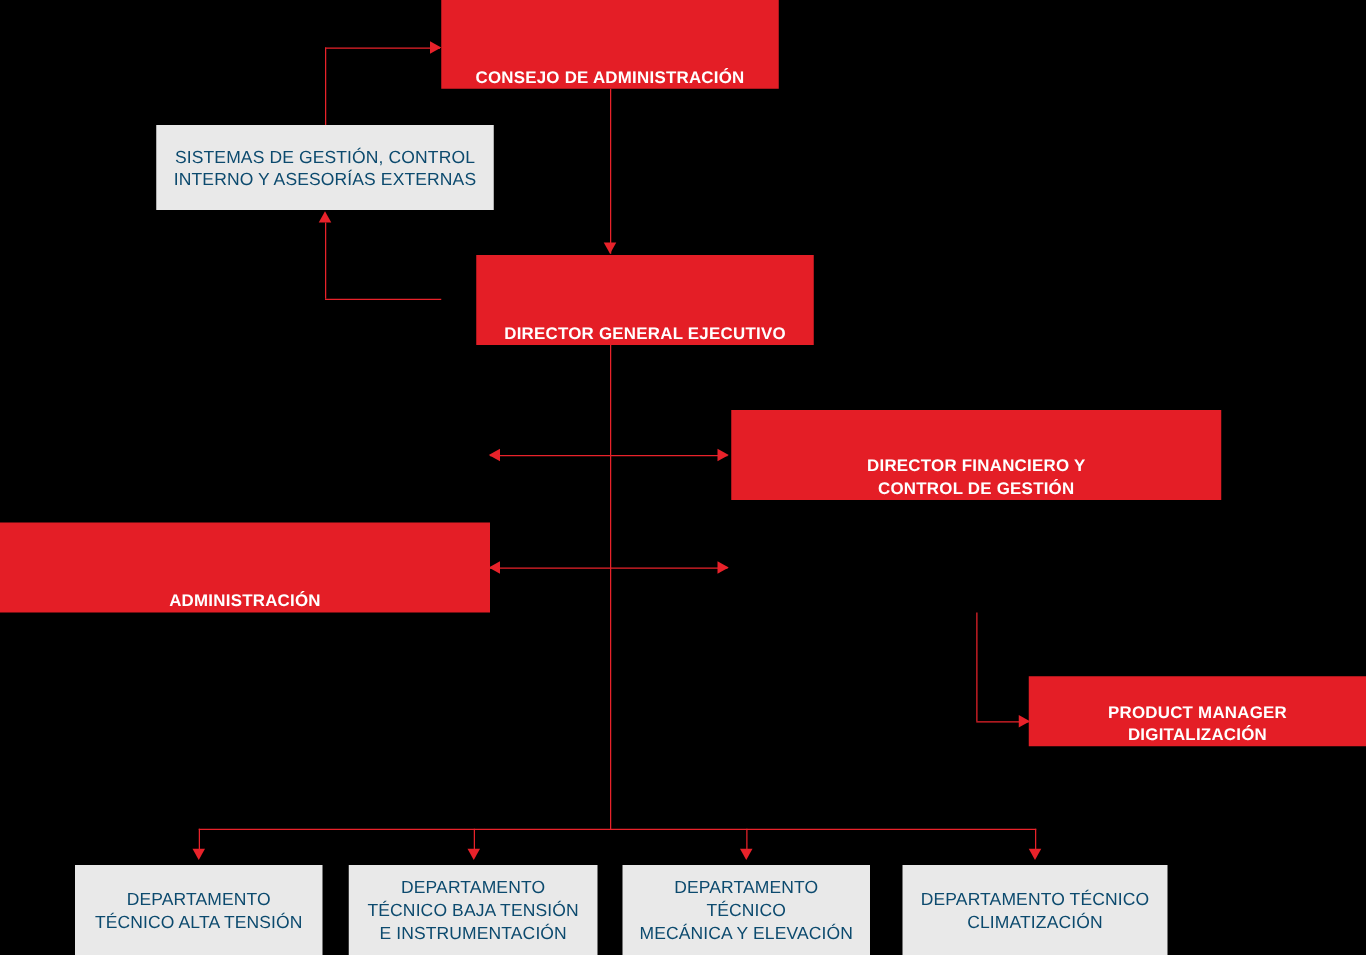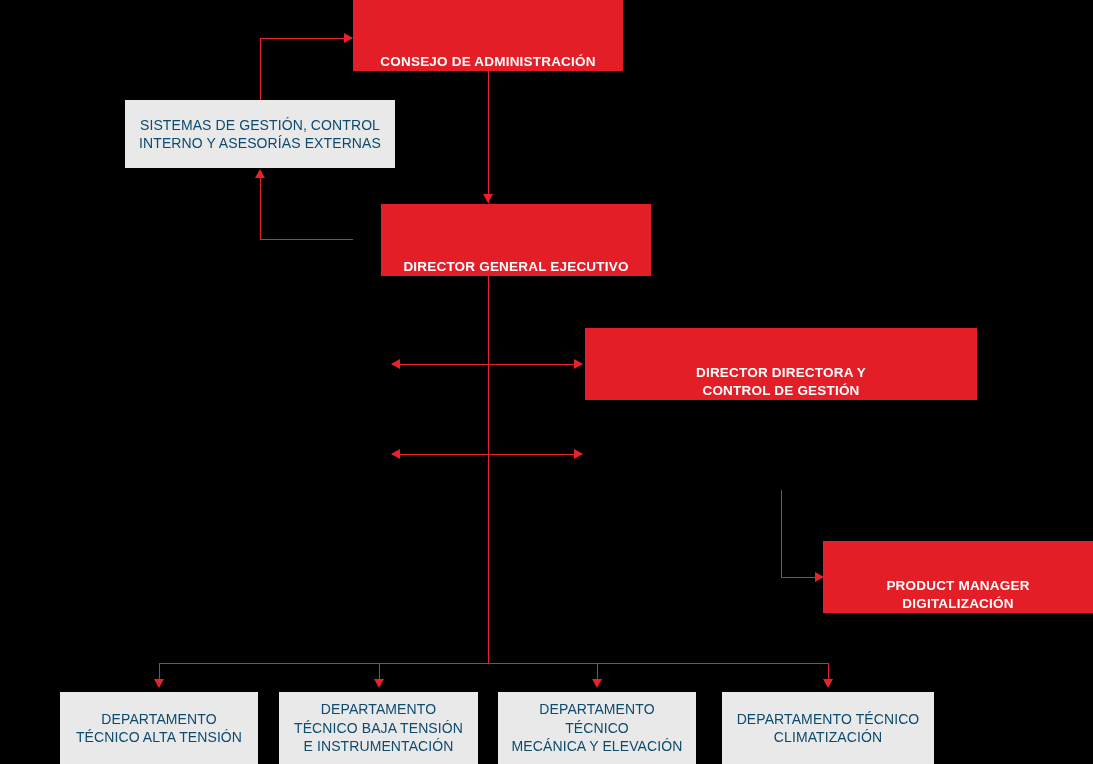--- a/index.html
+++ b/index.html
@@ -133,27 +133,30 @@
     <span class="node-label">SISTEMAS DE GESTIÓN, CONTROL
 INTERNO Y ASESORÍAS EXTERNAS</span>
   </div>
 
   <div class="node node-red" style="left:353px; top:204px; width:270px; height:72px;margin-left:28px;">
     <span class="node-label">DIRECTOR GENERAL EJECUTIVO</span>
   </div>
 
 
   <div class="node node-red" style="left:585px; top:328px; width:392px; height:72px;">
-    <span class="node-label">DIRECTOR DIRECTORA Y
+    <span class="node-label">DIRECTOR FINANCIERO Y
 CONTROL DE GESTIÓN</span>
   </div>
 
+  <div class="node node-red" style="left:0px; top:418px; width:392px; height:72px;">
+    <span class="node-label">ADMINISTRACIÓN</span>
+  </div>
 
 
-  <div class="node node-red" style="left:823px; top:541px; width:270px; height:72px;">
+  <div class="node node-red" style="left:823px; top:541px; width:270px; height:56px;">
     <span class="node-label">PRODUCT MANAGER
 DIGITALIZACIÓN</span>
   </div>
 
   <div class="node node-gray" style="left:60px; top:692px; width:198px; height:72px;">
     <span class="node-label">DEPARTAMENTO
 TÉCNICO ALTA TENSIÓN</span>
   </div>
 
   <div class="node node-gray" style="left:279px; top:692px; width:199px; height:72px;">

